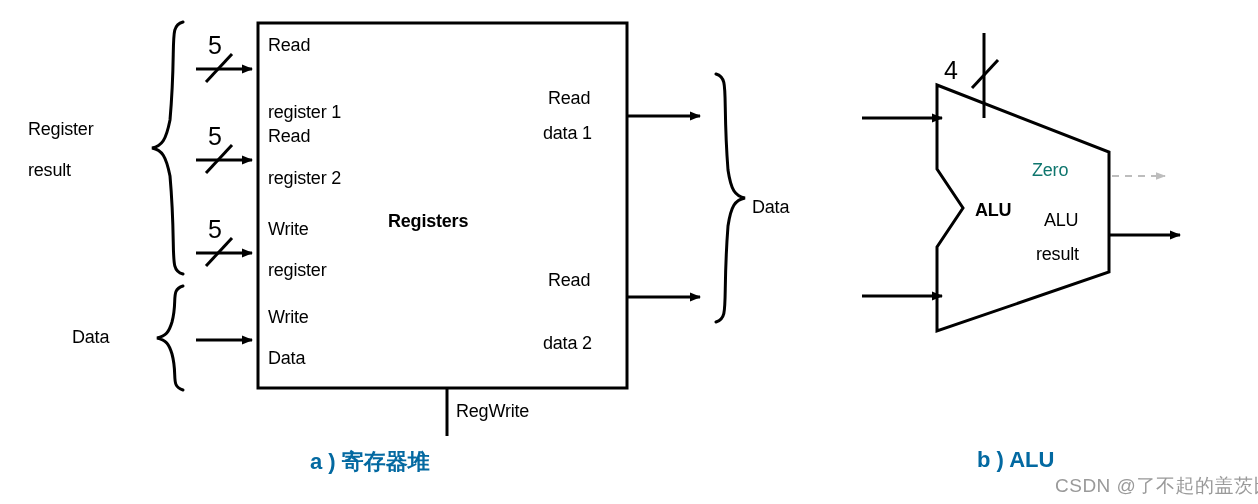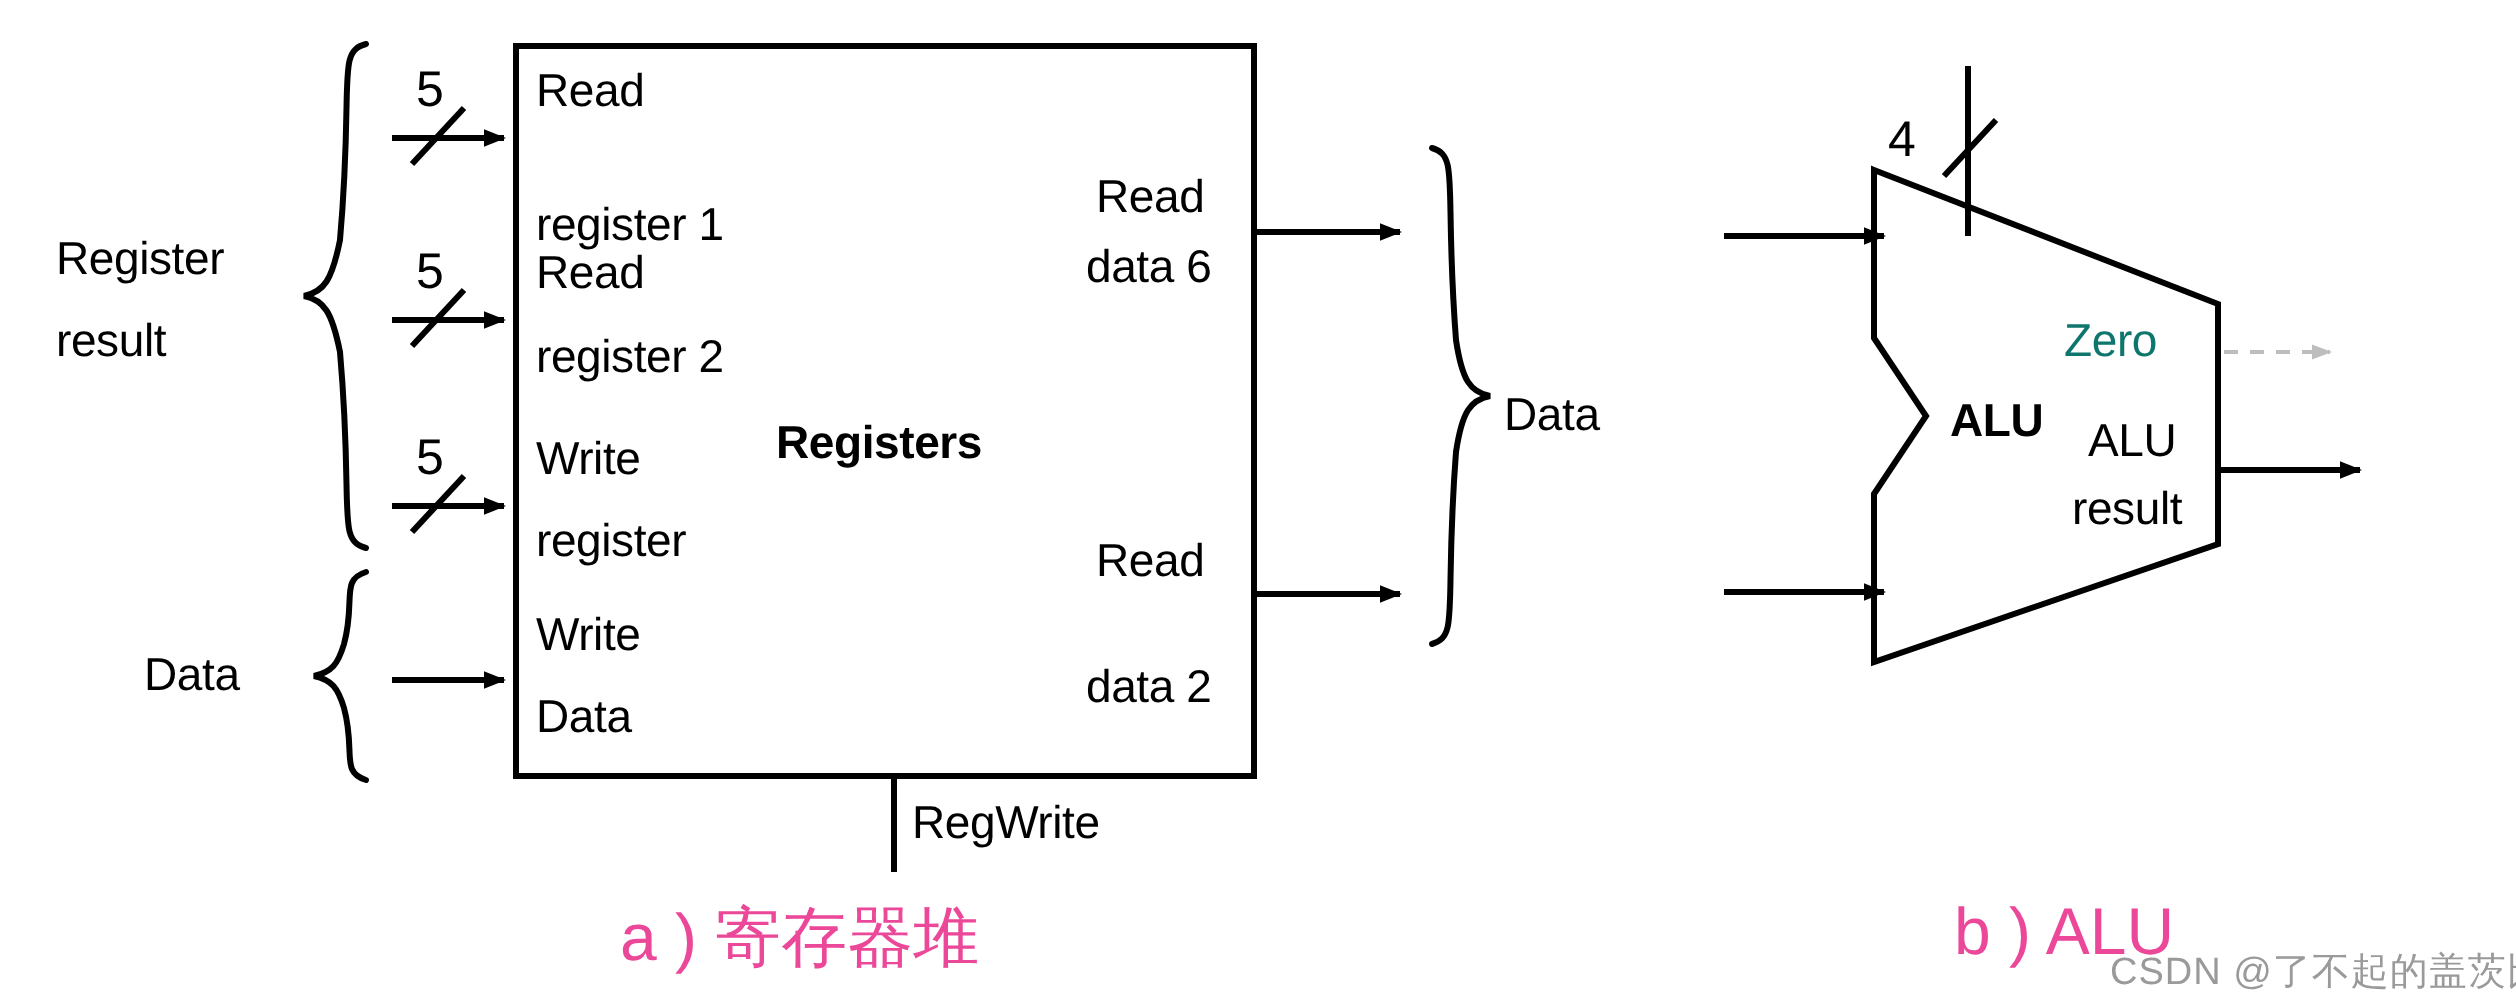--- a/index.html
+++ b/index.html
@@ -10,34 +10,35 @@
   #stage{
     position:relative;
     width:1258px;
     height:504px;
     background:#ffffff;
     overflow:hidden;
   }
   #stage svg{position:absolute;left:0;top:0;}
   .lbl{
     position:absolute;
-    font-size:23px;
+    font-size:18px;
     line-height:29px;
     color:#000;
     white-space:pre;
     letter-spacing:-0.2px;
   }
   .lbl.bold{font-weight:bold;}
   .lbl.num{font-size:25px;}
   .faded{color:#0f766e;}
   .caption{
     position:absolute;
-    font-size:33px;
-    color:#ec4899;
+    font-size:22px;
+    color:#0369a1;
     white-space:pre;
+    font-weight:bold;
   }
   .watermark{
     position:absolute;
     font-size:19px;
     color:#9a9a9a;
     white-space:pre;
     letter-spacing:0.5px;
   }
 </style>
 </head>
@@ -130,21 +131,21 @@
 
   <div class="lbl" style="left:268px;top:215px;">Write</div>
   <div class="lbl" style="left:268px;top:256px;">register</div>
 
   <div class="lbl" style="left:268px;top:303px;">Write</div>
   <div class="lbl" style="left:268px;top:344px;">Data</div>
 
   <div class="lbl bold" style="left:388px;top:207px;">Registers</div>
 
   <div class="lbl" style="left:548px;top:84px;">Read</div>
-  <div class="lbl" style="left:543px;top:119px;">data 6</div>
+  <div class="lbl" style="left:543px;top:119px;">data 1</div>
 
   <div class="lbl" style="left:548px;top:266px;">Read</div>
   <div class="lbl" style="left:543px;top:307px;margin-top:22px;">data 2</div>
 
   <div class="lbl" style="left:752px;top:193px;">Data</div>
 
   <div class="lbl" style="left:456px;top:397px;">RegWrite</div>
 
   <div class="lbl num" style="left:944px;top:56px;">4</div>
 

